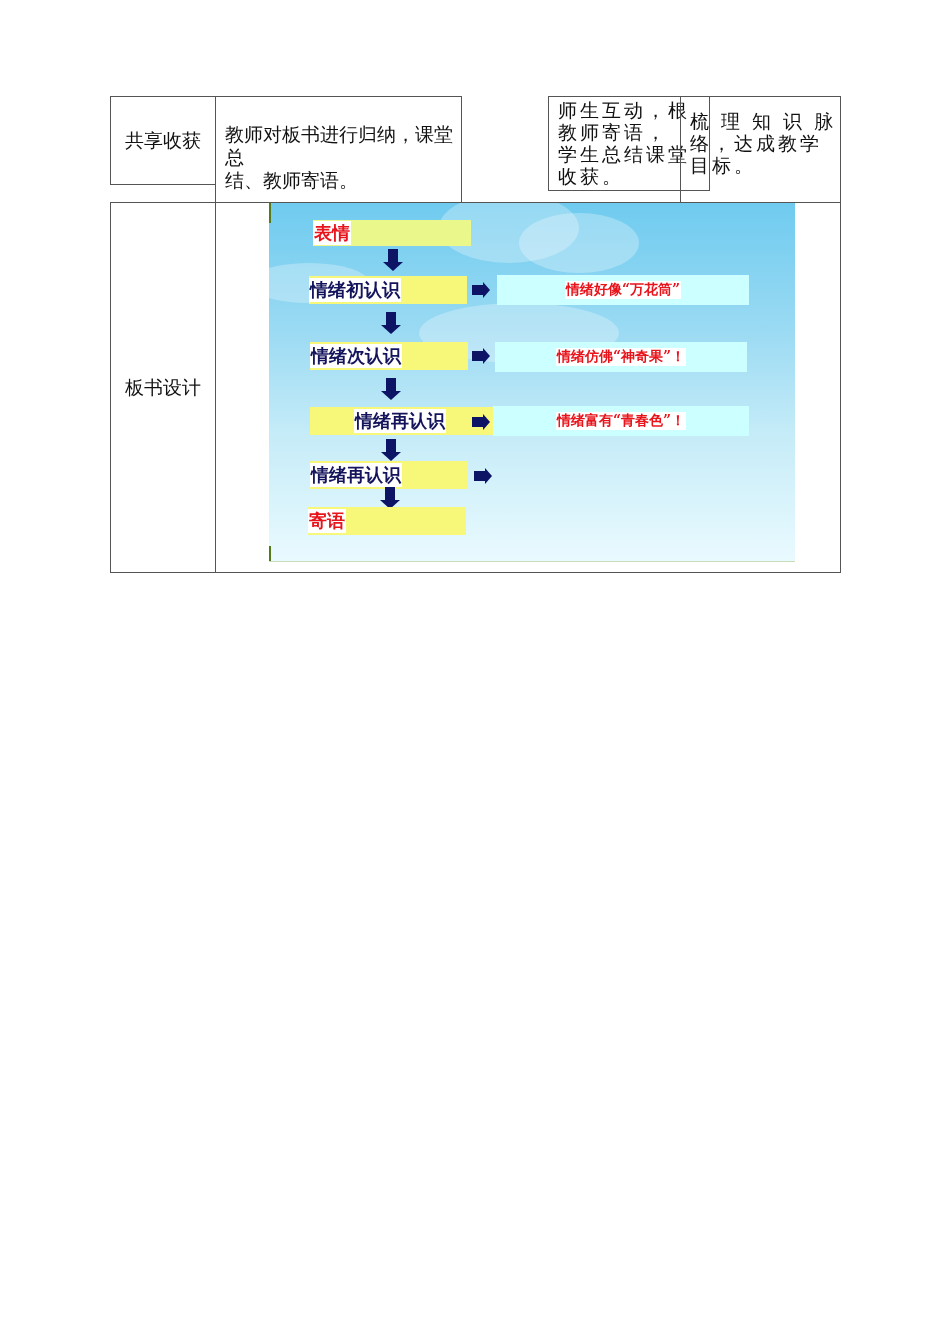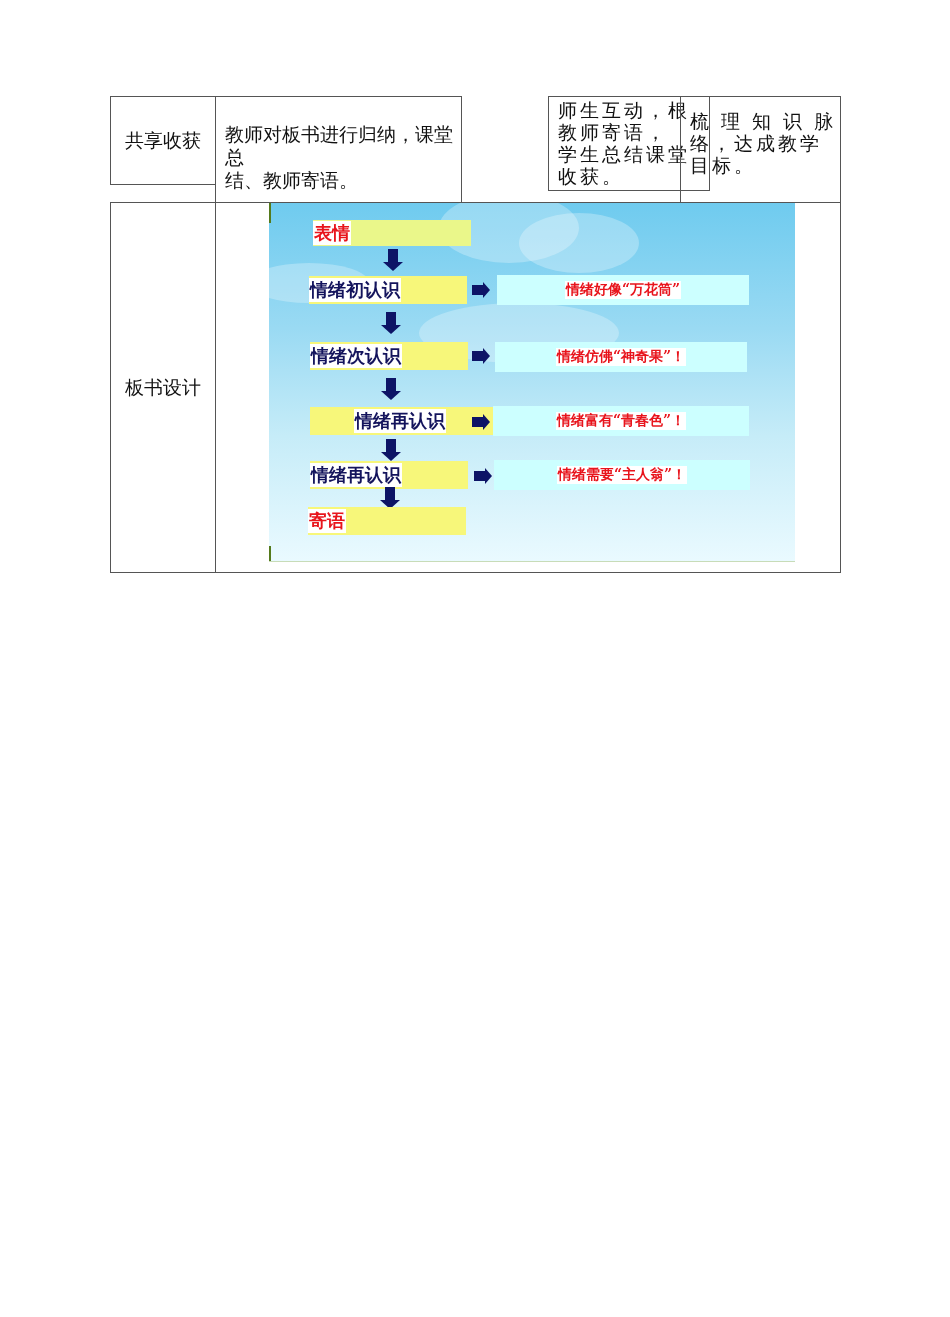--- a/index.html
+++ b/index.html
@@ -117,23 +117,20 @@
       <polygon points="0,13 20,13 10,22" fill="#0d1466"></polygon>
   </svg>
 
   <div class="ybox" style="left:41px; top:258px; width:158px; height:28px;">
     <span>情绪再认识</span>
   </div>
   <svg class="right-arrow" style="left:205px; top:265px;" viewBox="0 0 18 16">
     <rect x="0" y="3" width="11" height="10" fill="#0d1466"></rect>
       <polygon points="11,0 18,8 11,16" fill="#0d1466"></polygon>
   </svg>
-  <div class="cbox" style="left:225px; top:257px; width:256px; height:30px;">
-    <span>情绪需要“主人翁”！</span>
-  </div>
 
   <svg class="down-arrow" style="left:111px; top:284px;" viewBox="0 0 20 22">
     <rect x="5" y="0" width="10" height="13" fill="#0d1466"></rect>
       <polygon points="0,13 20,13 10,22" fill="#0d1466"></polygon>
   </svg>
 
   <div class="ybox red" style="left:39px; top:304px; width:158px; height:28px;">
     <span>寄语</span>
   </div>
 </div>

